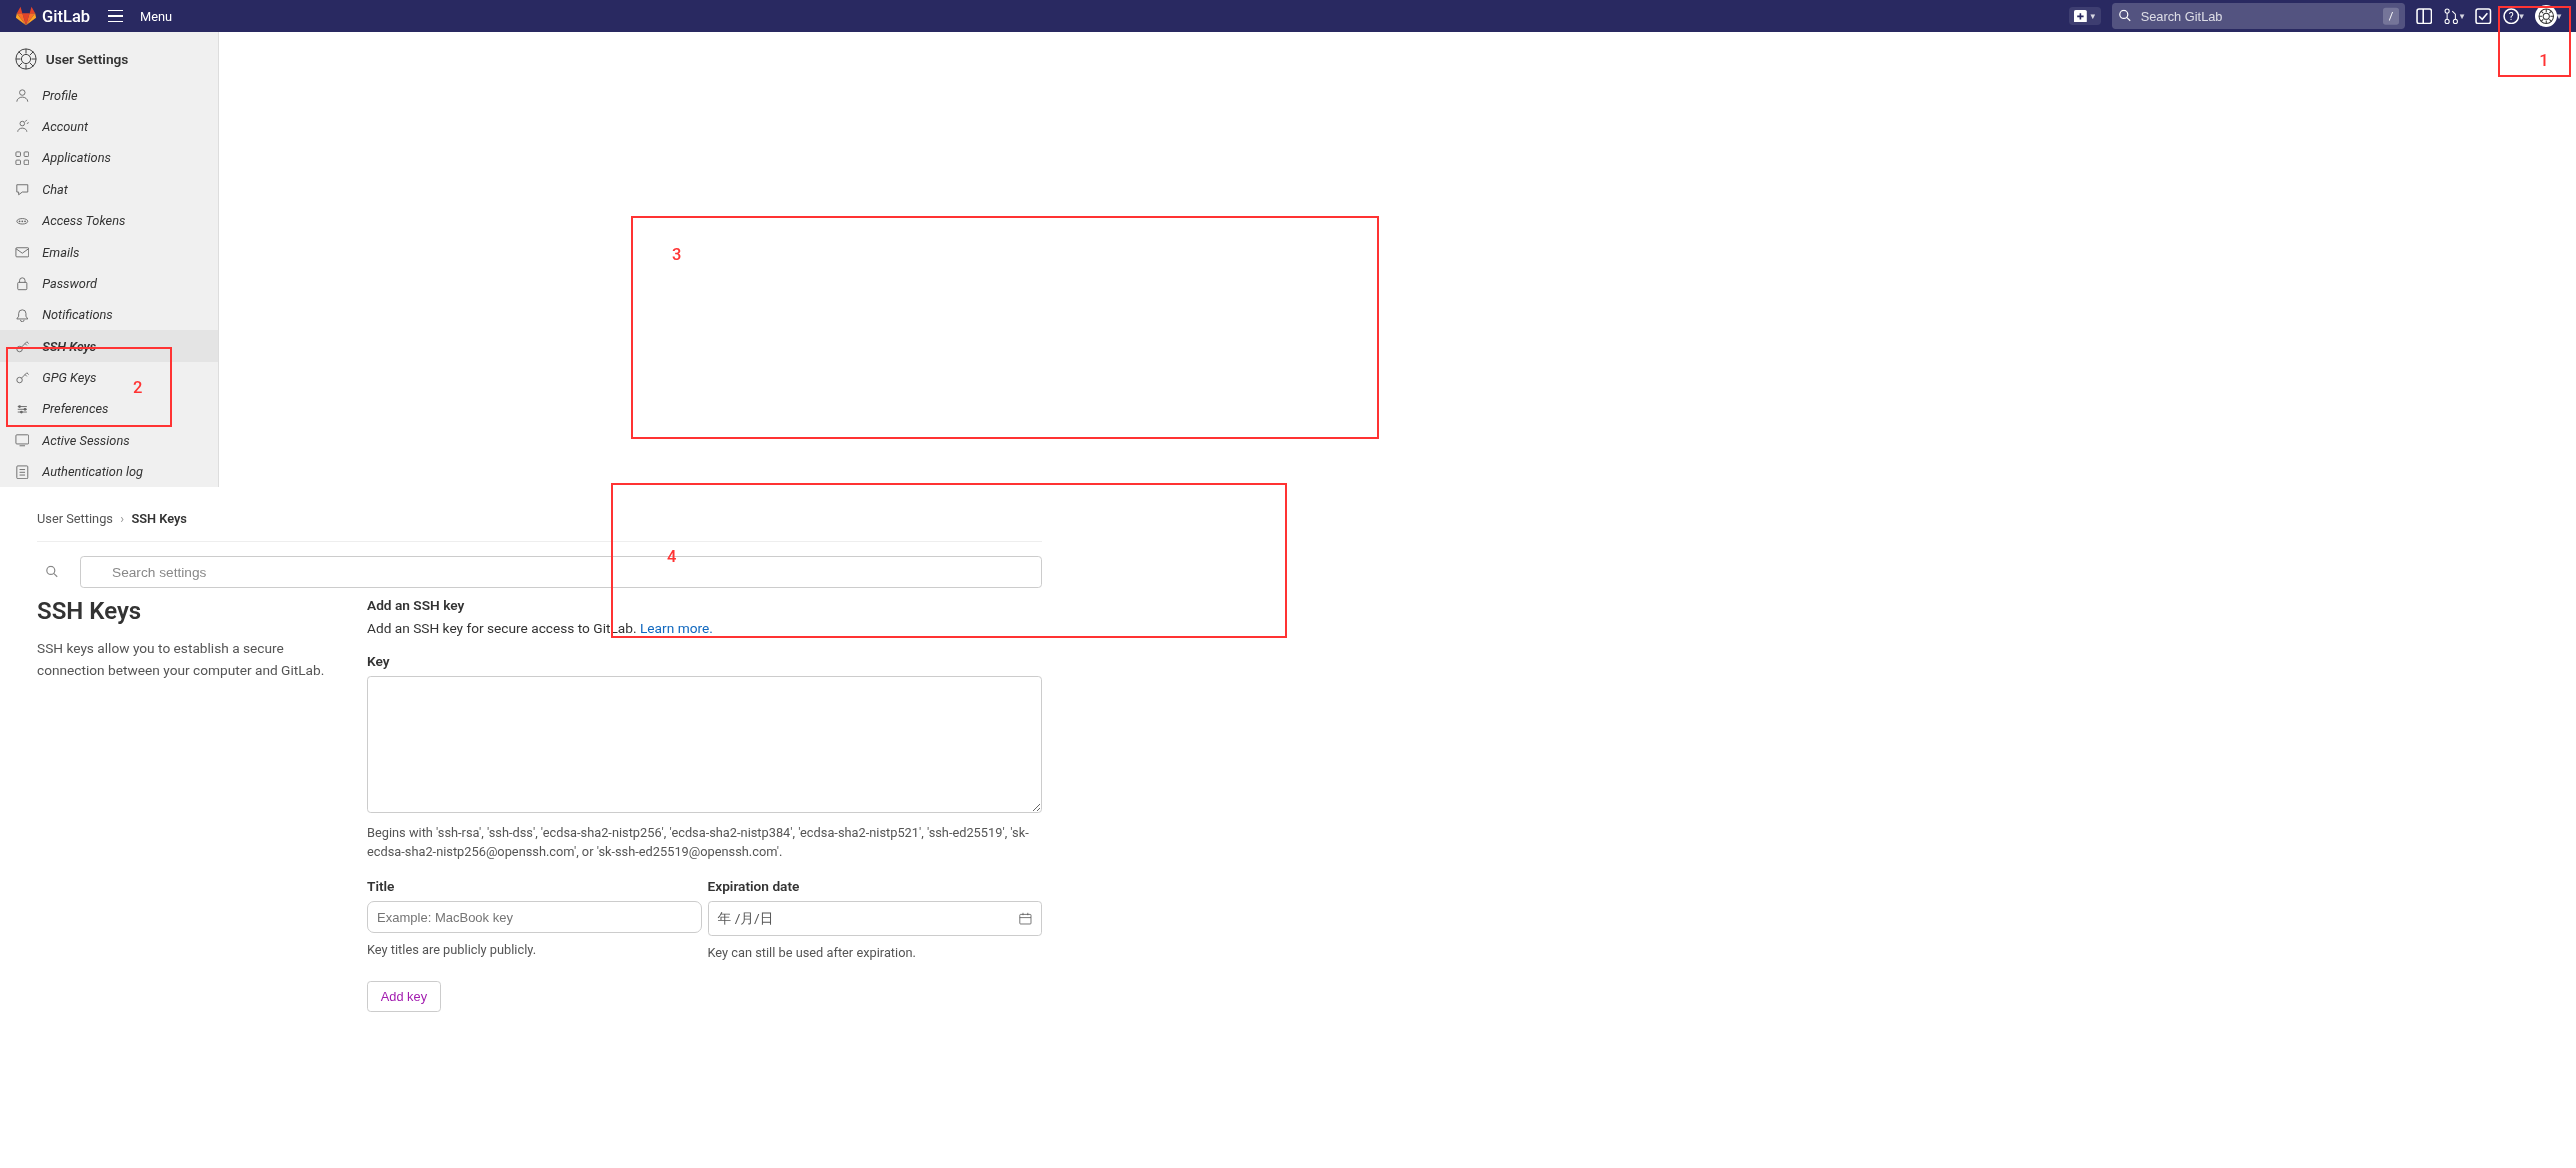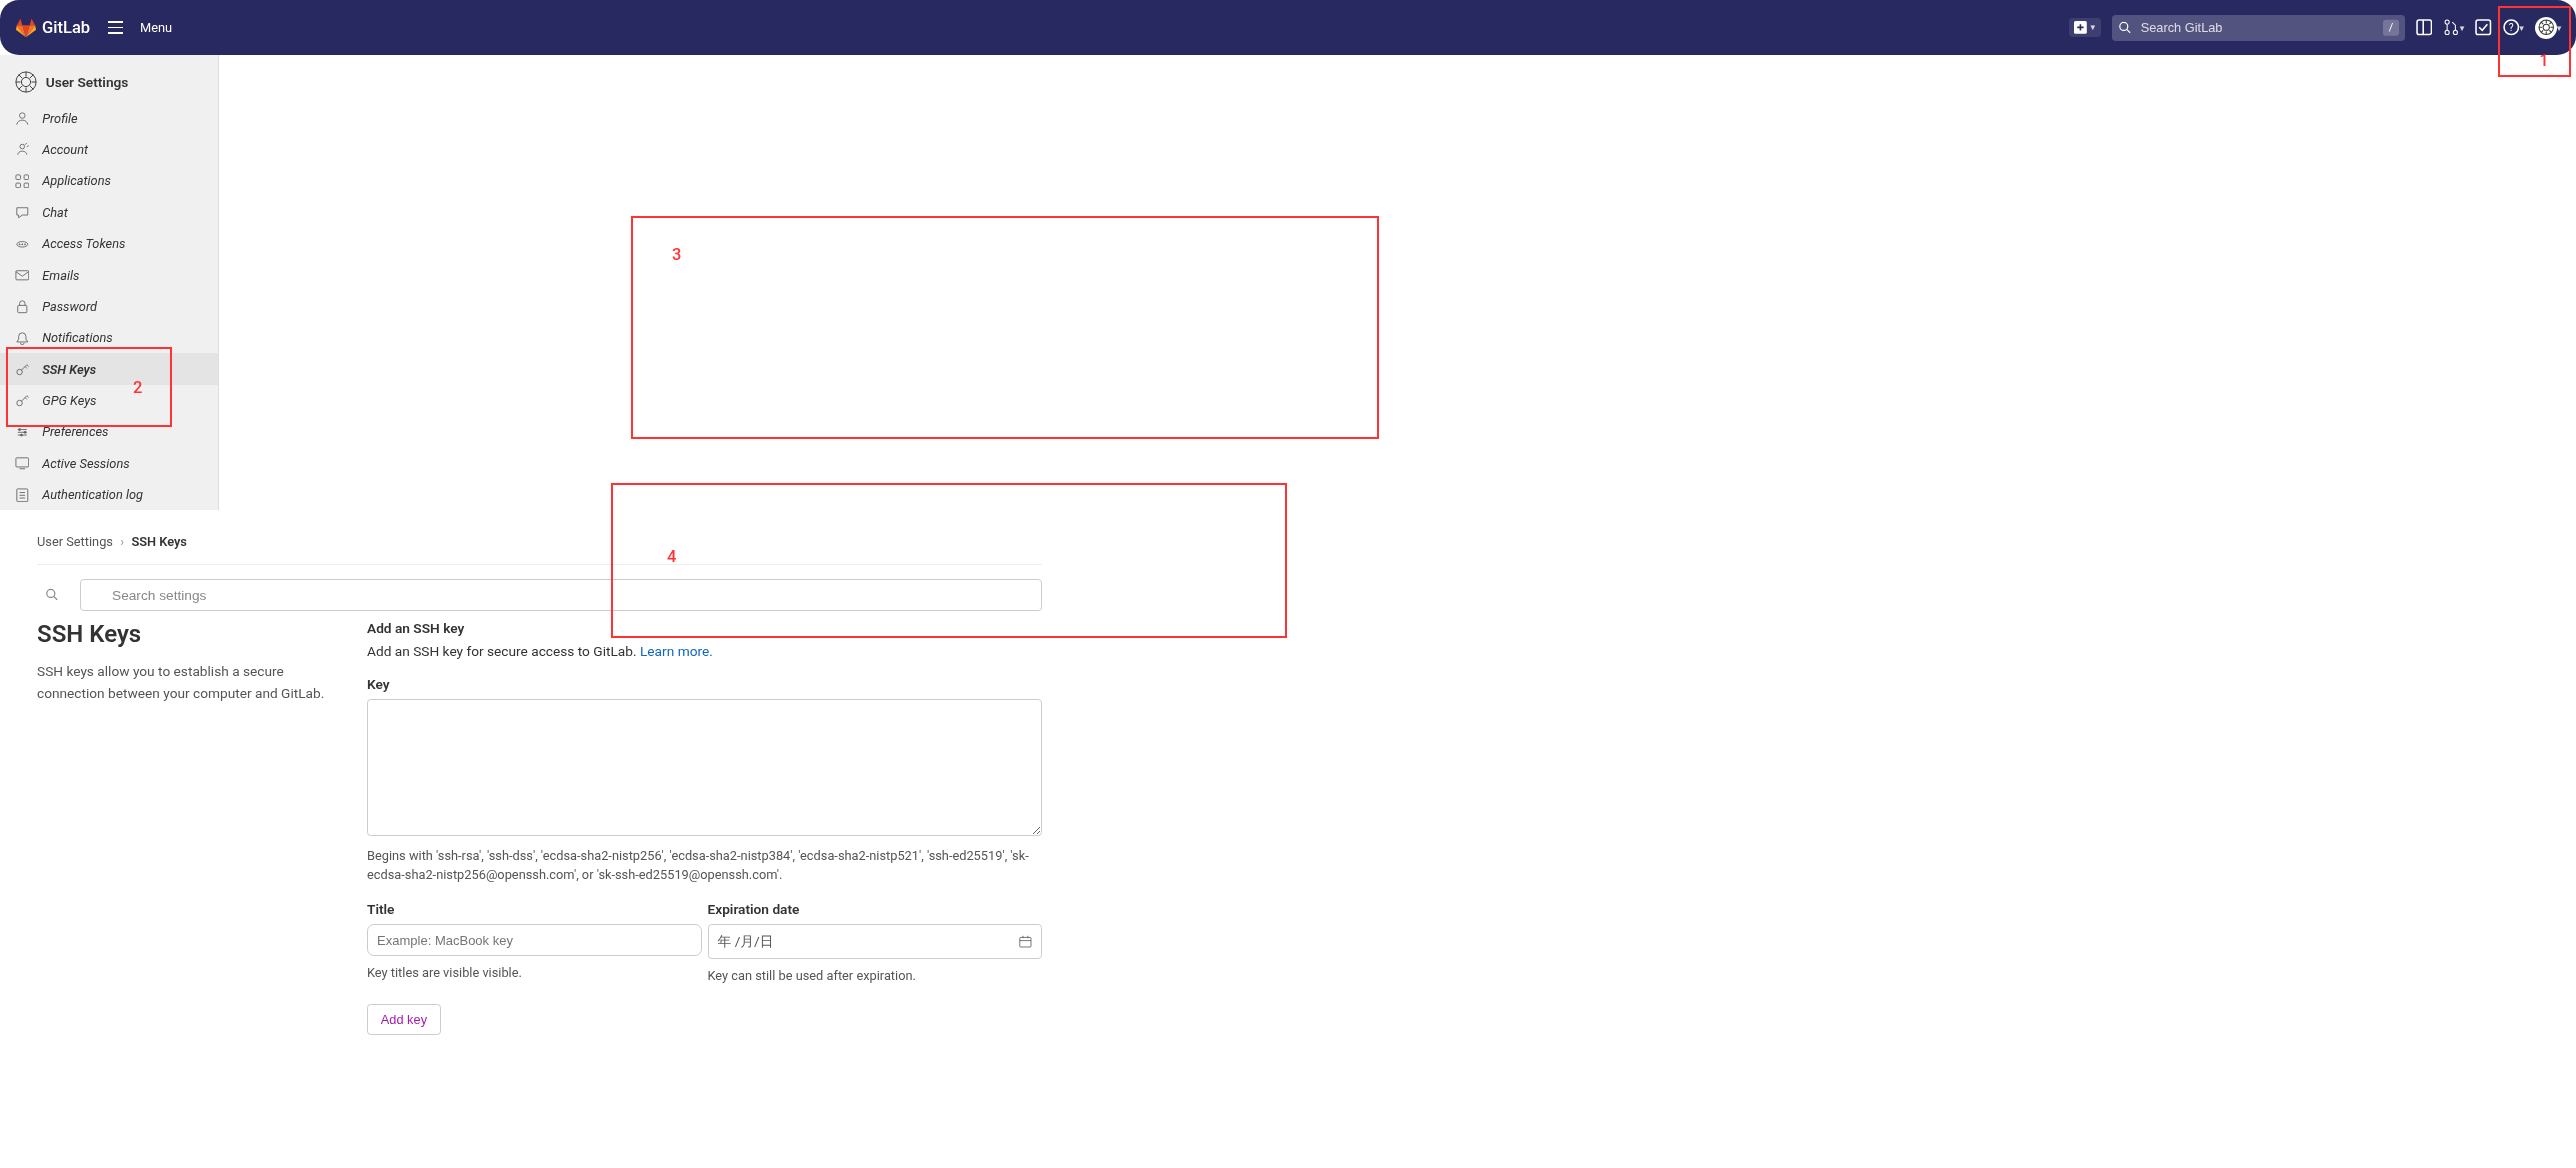--- a/index.html
+++ b/index.html
@@ -1,19 +1,19 @@
 <!DOCTYPE html>
 <html style="font-size:14.6px"><head>
 <meta charset="utf-8">
 <style>
 * { box-sizing: border-box; margin: 0; padding: 0; }
 body { font-family: -apple-system, BlinkMacSystemFont, "Segoe UI", Roboto, sans-serif; font-size: 12.8px; color: #333; background: #fff; }
 
 
-.header { background: #292961; height: 55px; display: flex; align-items: center; padding: 0 14.6px; color: #fff; border-radius: 19px; }
+.header { background: #292961; height: 32px; display: flex; align-items: center; padding: 0 14.6px; color: #fff; }
 .logo-area { display: flex; align-items: center; gap: 5.5px; }
 .logo-tanuki { width: 22px; height: 22px; }
 .logo-text { font-size: 16.5px; font-weight: 500; color: #fff; }
 .menu-btn { display: flex; align-items: center; gap: 17px; margin-left: 18.3px; color: #fff; cursor: pointer; }
 .hamburger { width: 14.6px; height: 12.8px; display: flex; flex-direction: column; justify-content: space-between; }
 .hamburger span { height: 1.8px; background: #fff; }
 .header-spacer { flex: 1; }
 .header-right { display: flex; align-items: center; gap: 11px; }
 .plus-group { display: flex; align-items: center; background: rgba(255,255,255,0.1); border-radius: 3.7px; padding: 2.7px 5.5px; gap: 3.7px; }
 .search-wrap { position: relative; }
@@ -297,21 +297,21 @@
         <div class="field-group">
           <label class="field-label">Key</label>
           <textarea class="textarea-key" style=""></textarea>
           <div class="help-text">Begins with 'ssh-rsa', 'ssh-dss', 'ecdsa-sha2-nistp256', 'ecdsa-sha2-nistp384', 'ecdsa-sha2-nistp521', 'ssh-ed25519', 'sk-ecdsa-sha2-nistp256@openssh.com', or 'sk-ssh-ed25519@openssh.com'.</div>
         </div>
 
         <div class="row-fields">
           <div class="field-group">
             <label class="field-label">Title</label>
             <input class="text-input" placeholder="Example: MacBook key" style="">
-            <div class="help-text">Key titles are visible visible.</div>
+            <div class="help-text">Key titles are publicly publicly.</div>
           </div>
           <div class="field-group">
             <label class="field-label">Expiration date</label>
             <div class="date-input">
               <span>年 /月/日</span>
               <svg width="12.8" height="12.8" viewBox="0 0 16 16">
                   <rect x="1" y="3" width="14" height="12" rx="1" stroke="#555" fill="none"></rect>
                   <line x1="1" y1="7" x2="15" y2="7" stroke="#555"></line>
                   <line x1="5" y1="1" x2="5" y2="4" stroke="#555"></line>
                   <line x1="11" y1="1" x2="11" y2="4" stroke="#555"></line>

